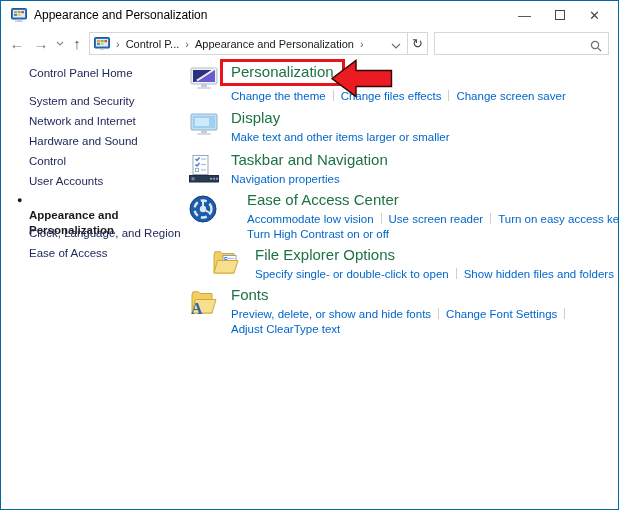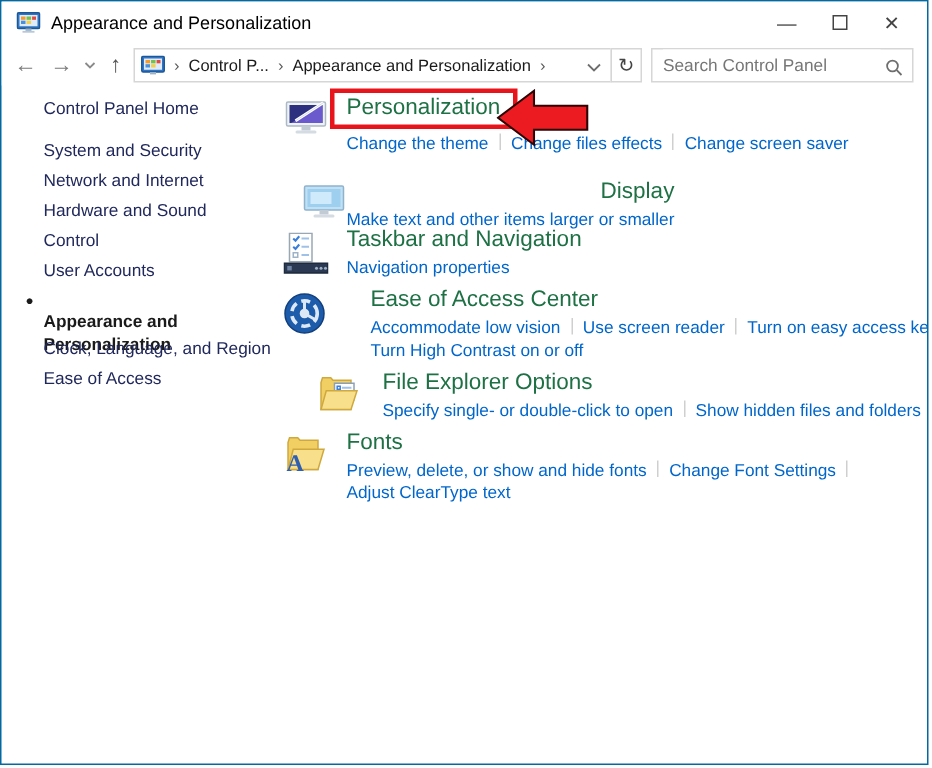--- a/index.html
+++ b/index.html
@@ -123,21 +123,20 @@
       <span class="crumb-sep">›</span>
       <span class="address-chevron">
         <svg width="10" height="6" viewBox="0 0 10 6">
             <polyline points="1,1 5,5 9,1" fill="none" stroke="#6e6e6e" stroke-width="1.2"></polyline>
           </svg>
       </span>
     </div>
     <div class="refresh-btn">↻</div>
 
     <div class="search-box">
-      <input class="search-input" type="text" placeholder="Search Control Panel" style="">
       <span class="search-icon">
         <svg width="12" height="12" viewBox="0 0 12 12">
           <circle cx="5" cy="5" r="3.6" fill="none" stroke="#6e6e6e" stroke-width="1.2"></circle>
           <line x1="7.8" y1="7.8" x2="11" y2="11" stroke="#6e6e6e" stroke-width="1.2"></line>
         </svg>
       </span>
     </div>
   </div>
 
   <ul class="sidebar">
@@ -176,21 +175,21 @@
           <span class="tlink">Change the theme</span><span class="sep"></span><span class="tlink">Change files effects</span><span class="sep"></span><span class="tlink">Change screen saver</span>
         </div>
       </div>
     </div>
   </div>
 
   <svg class="red-arrow" width="62" height="39" viewBox="0 0 62 39">
     <polygon points="1,19.5 25,1.5 25,11.5 60.5,11.5 60.5,27.5 25,27.5 25,37.5" fill="#ec1b21" stroke="#2e0404" stroke-width="1.4" stroke-linejoin="miter"></polygon>
   </svg>
 
-  <div class="section" style="top:118px;text-align:right;">
+  <div class="section" style="top:108px;">
     <div class="icon-cell">
       <svg width="30" height="27" viewBox="0 0 30 27">
         <rect x="2" y="1" width="26" height="16" rx="1" fill="#bfe0f5" stroke="#8fb3cc"></rect>
         <rect x="4" y="3" width="22" height="12" fill="#9ecfee"></rect>
         <rect x="6" y="5" width="14" height="8" fill="#cfeafa"></rect>
         <rect x="12" y="17" width="6" height="3" fill="#c2cbd4"></rect>
         <rect x="8" y="20" width="14" height="2" rx="1" fill="#d4dbe2"></rect>
       </svg>
     </div>
     <div>

